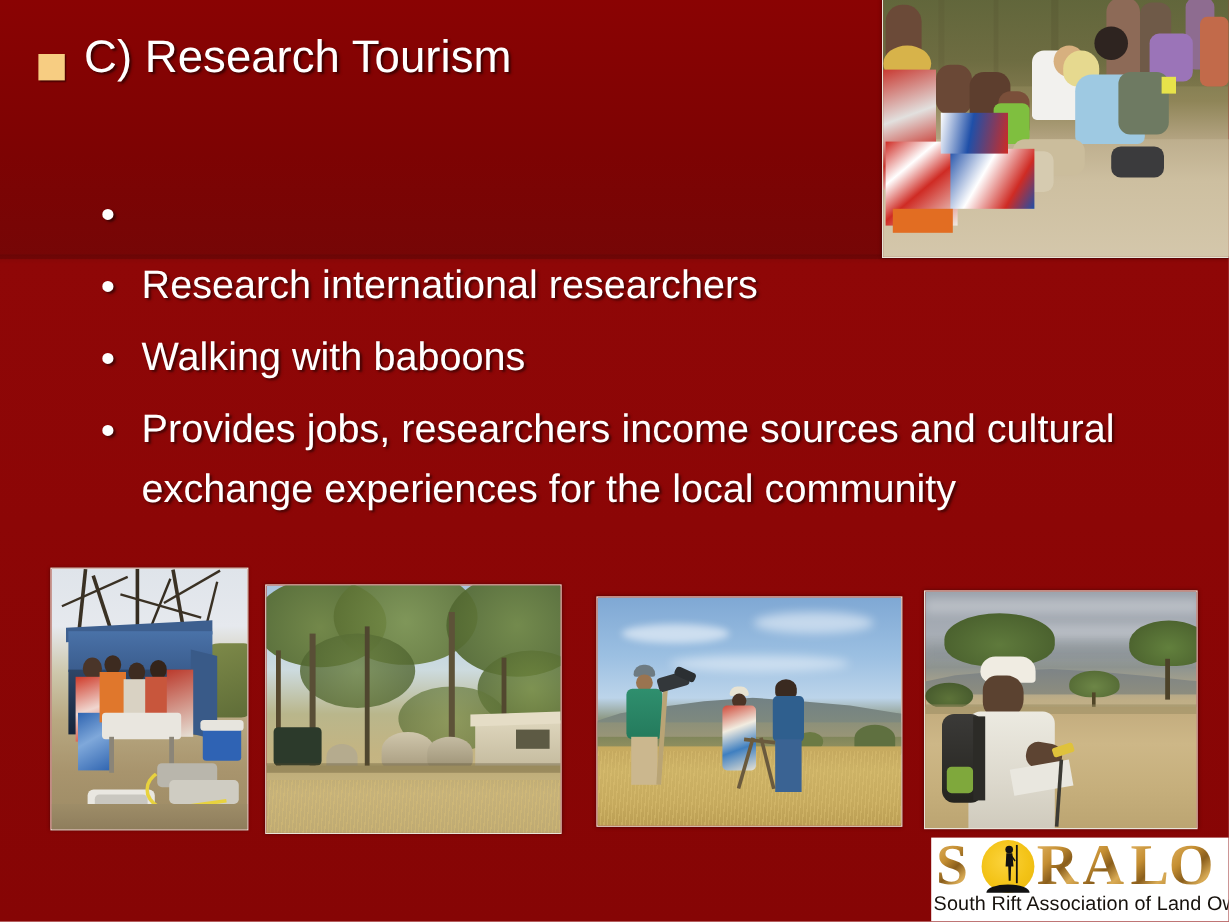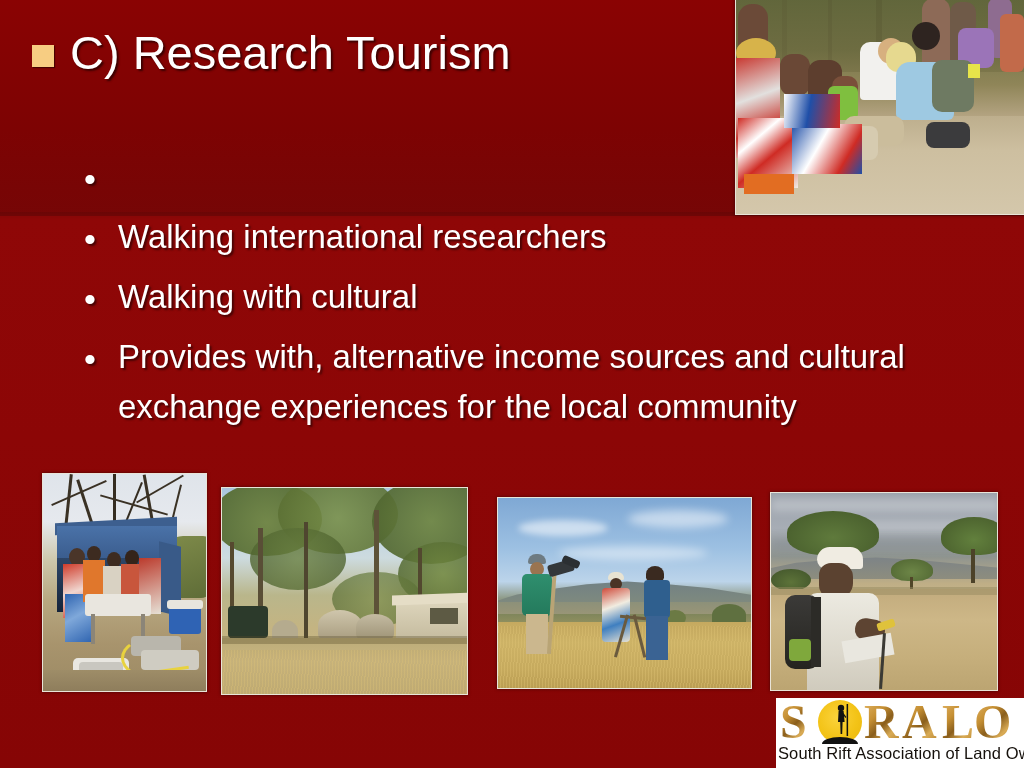--- a/index.html
+++ b/index.html
@@ -35,21 +35,21 @@
     display:flex; align-items:flex-start; gap:16px;
     z-index:6;
   }
   #title-bullet {
     width:22px; height:22px; margin-top:17px; flex:0 0 auto;
     background:#f7cd82;
     box-shadow:1px 1px 1px rgba(0,0,0,.45);
   }
   #title-text {
     color:#ffffff;
-    font-size:47px;
+    font-size:38px;
     line-height:1.06;
     letter-spacing:0px;
     text-shadow:2px 2px 2px rgba(0,0,0,.55);
     white-space:nowrap;
   }
 
   
   #bullets {
     position:absolute; left:84px; top:152px; width:880px;
     z-index:6;
@@ -186,31 +186,31 @@
   </div>
 
   <div id="bullets">
 
     <div class="bullet-item">
       <span class="bullet-dot">•</span>
     </div>
 
     <div class="bullet-item">
       <span class="bullet-dot">•</span>
-      <span class="bullet-text">Walking international researchers</span>
+      <span class="bullet-text">Research international researchers</span>
     </div>
 
     <div class="bullet-item">
       <span class="bullet-dot">•</span>
-      <span class="bullet-text">Walking with cultural</span>
+      <span class="bullet-text">Walking with baboons</span>
     </div>
 
     <div class="bullet-item wide">
       <span class="bullet-dot">•</span>
-      <span class="bullet-text">Provides with, alternative income sources and cultural exchange experiences for the local community</span>
+      <span class="bullet-text">Provides jobs, researchers income sources and cultural exchange experiences for the local community</span>
     </div>
 
   </div>
 
   <div class="photo" id="photo-community">
     <div class="ph-inner">
       <div class="sky"></div>
 
       <div class="tree-trunk" style="left:46px;top:0;width:5px;height:92px;background:#5d5536;"></div>
       <div class="tree-trunk" style="left:92px;top:0;width:4px;height:80px;background:#554d31;"></div>

